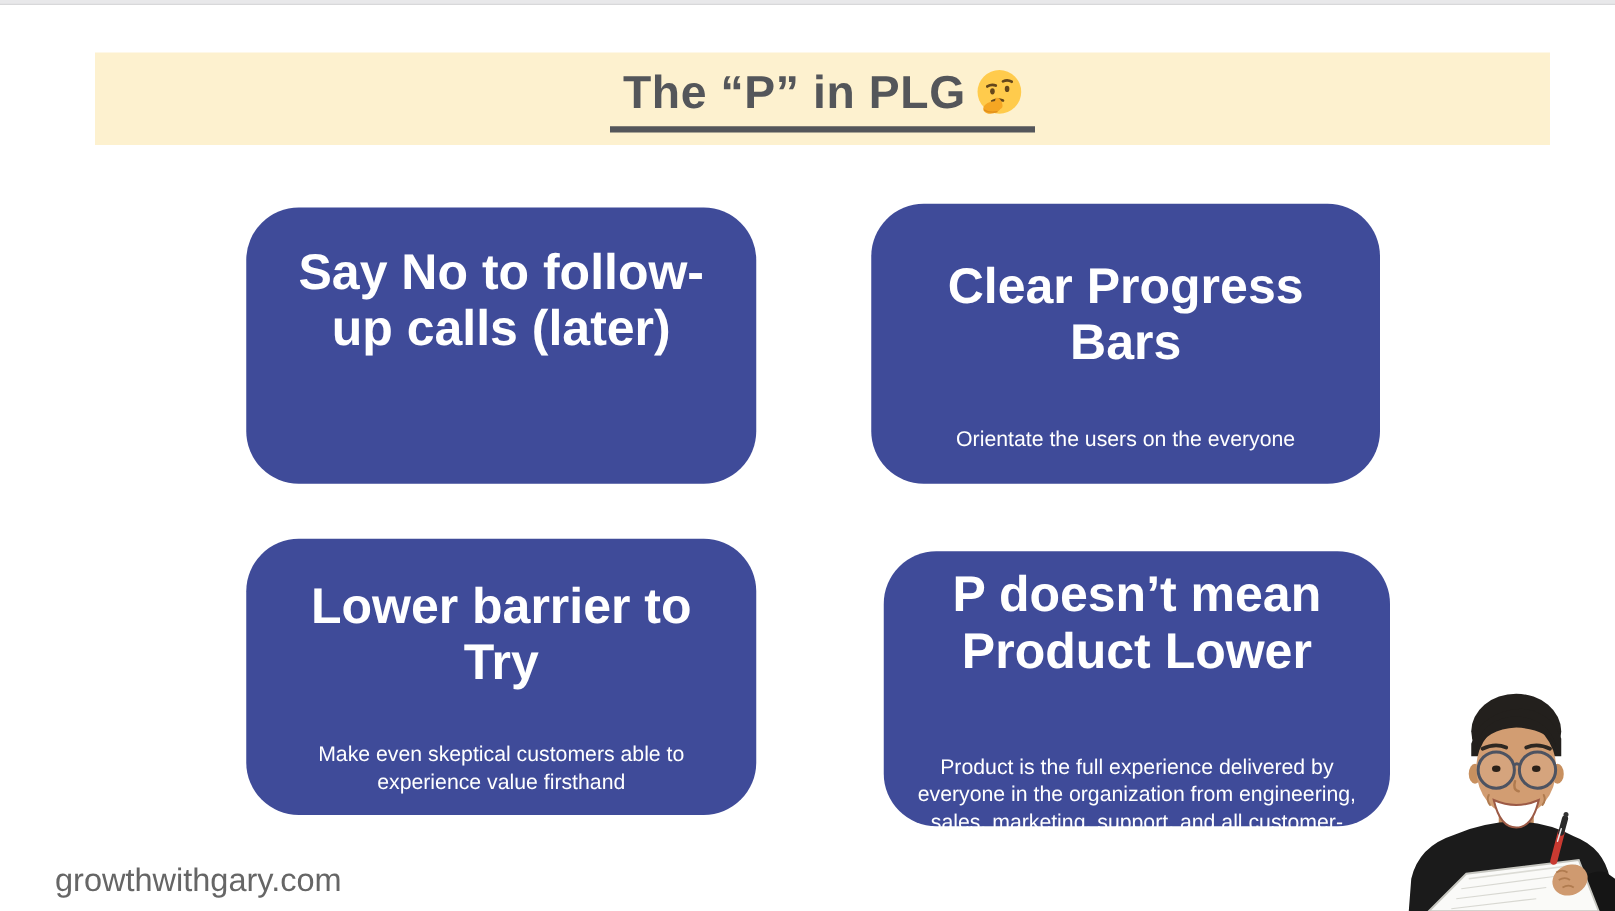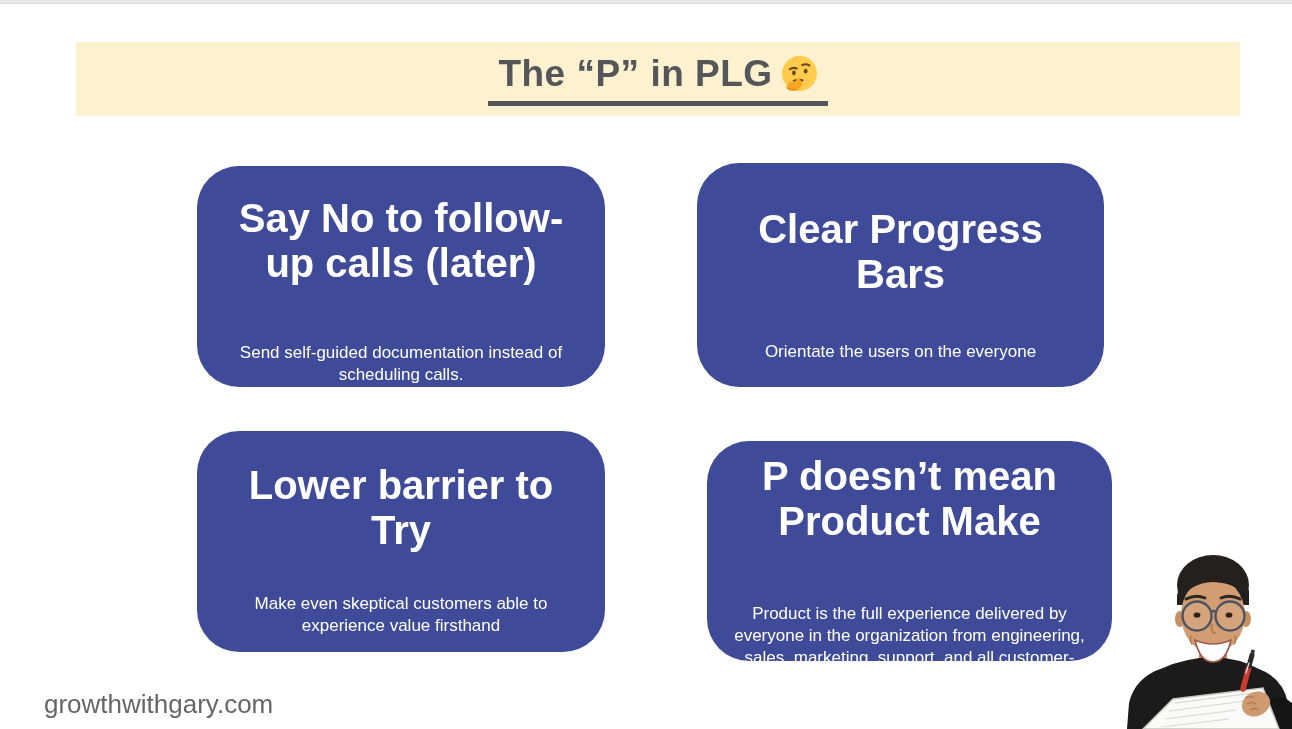--- a/index.html
+++ b/index.html
@@ -101,35 +101,34 @@
         <path d="M12.4 25.2 Q16.4 23.3 20.8 24.7" stroke="#65471B" stroke-width="2.1" fill="none" stroke-linecap="round"></path>
         <ellipse cx="12.5" cy="30.2" rx="7.2" ry="4.6" fill="#F5A623" transform="rotate(-14 12.5 30.2)"></ellipse>
         <ellipse cx="17.6" cy="26.8" rx="2.4" ry="4.6" fill="#F5A623" transform="rotate(-24 17.6 26.8)"></ellipse>
         <path d="M6 32 Q10 34.6 16.5 33.4" stroke="#E08E1B" stroke-width="1" fill="none"></path>
       </svg>
     </div>
   </div>
 
   <div class="card card-1">
     <div class="card-title">Say No to follow-up calls (later)</div>
-    <div class="card-desc">Send self-guided documentation instead of scheduling calls.</div>
   </div>
 
   <div class="card card-2">
     <div class="card-title">Clear Progress Bars</div>
     <div class="card-desc">Orientate the users on the everyone</div>
   </div>
 
   <div class="card card-3">
     <div class="card-title">Lower barrier to Try</div>
     <div class="card-desc">Make even skeptical customers able to experience value firsthand</div>
   </div>
 
   <div class="card card-4">
-    <div class="card-title">P doesn’t mean Product Make</div>
+    <div class="card-title">P doesn’t mean Product Lower</div>
     <div class="card-desc">Product is the full experience delivered by everyone in the organization from engineering, sales, marketing, support, and all customer-facing teams</div>
   </div>
 
   <div class="watermark">growthwithgary.com</div>
 
   <div class="presenter">
     <svg viewBox="0 0 167 184" role="img" aria-label="Smiling man with glasses holding a notebook and pen">
 
       <rect x="74" y="92" width="28" height="34" rx="8" fill="#c08a5e"></rect>
 

